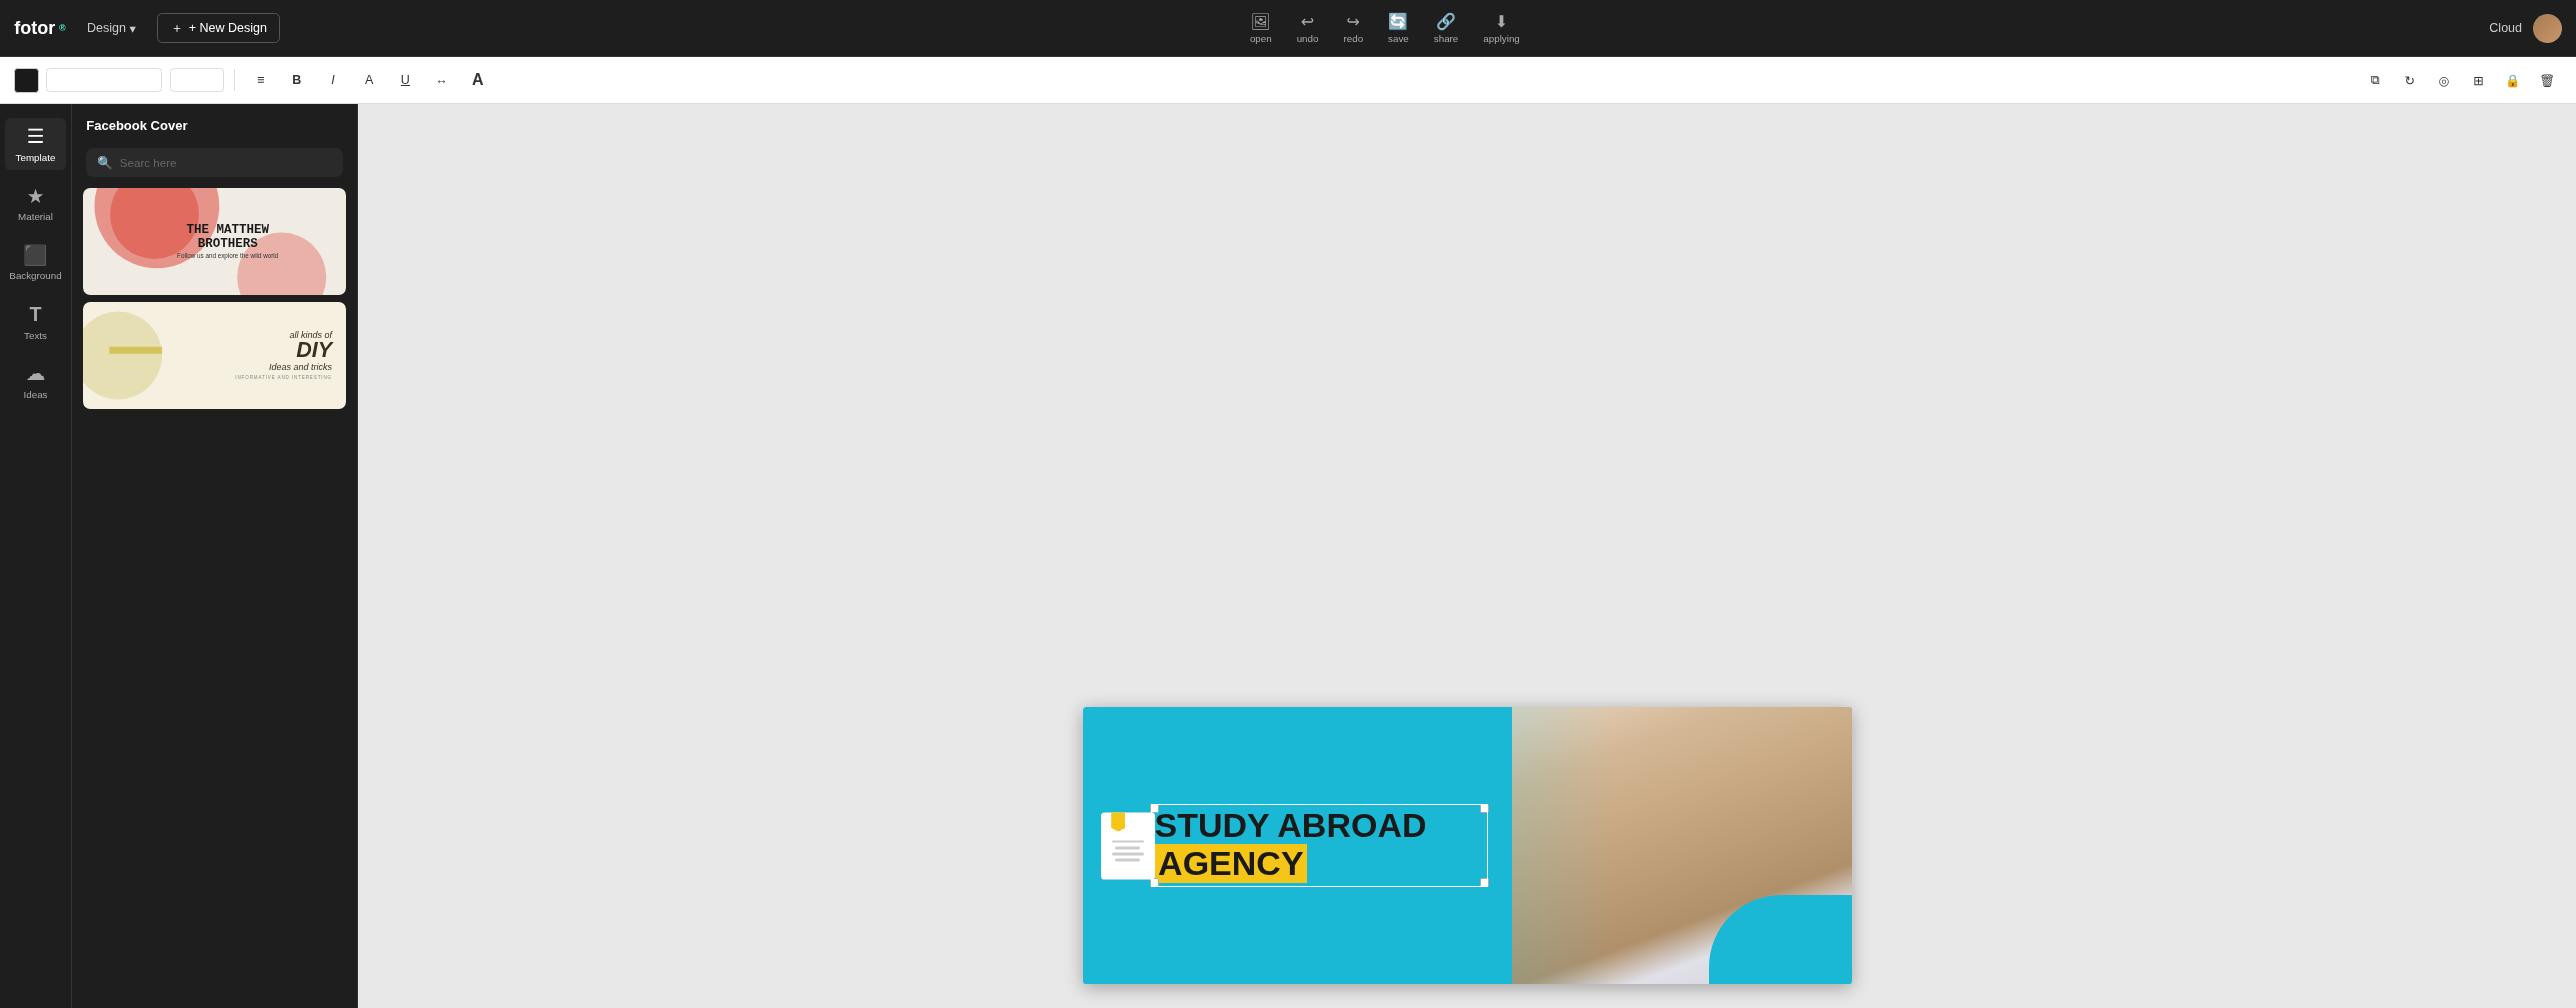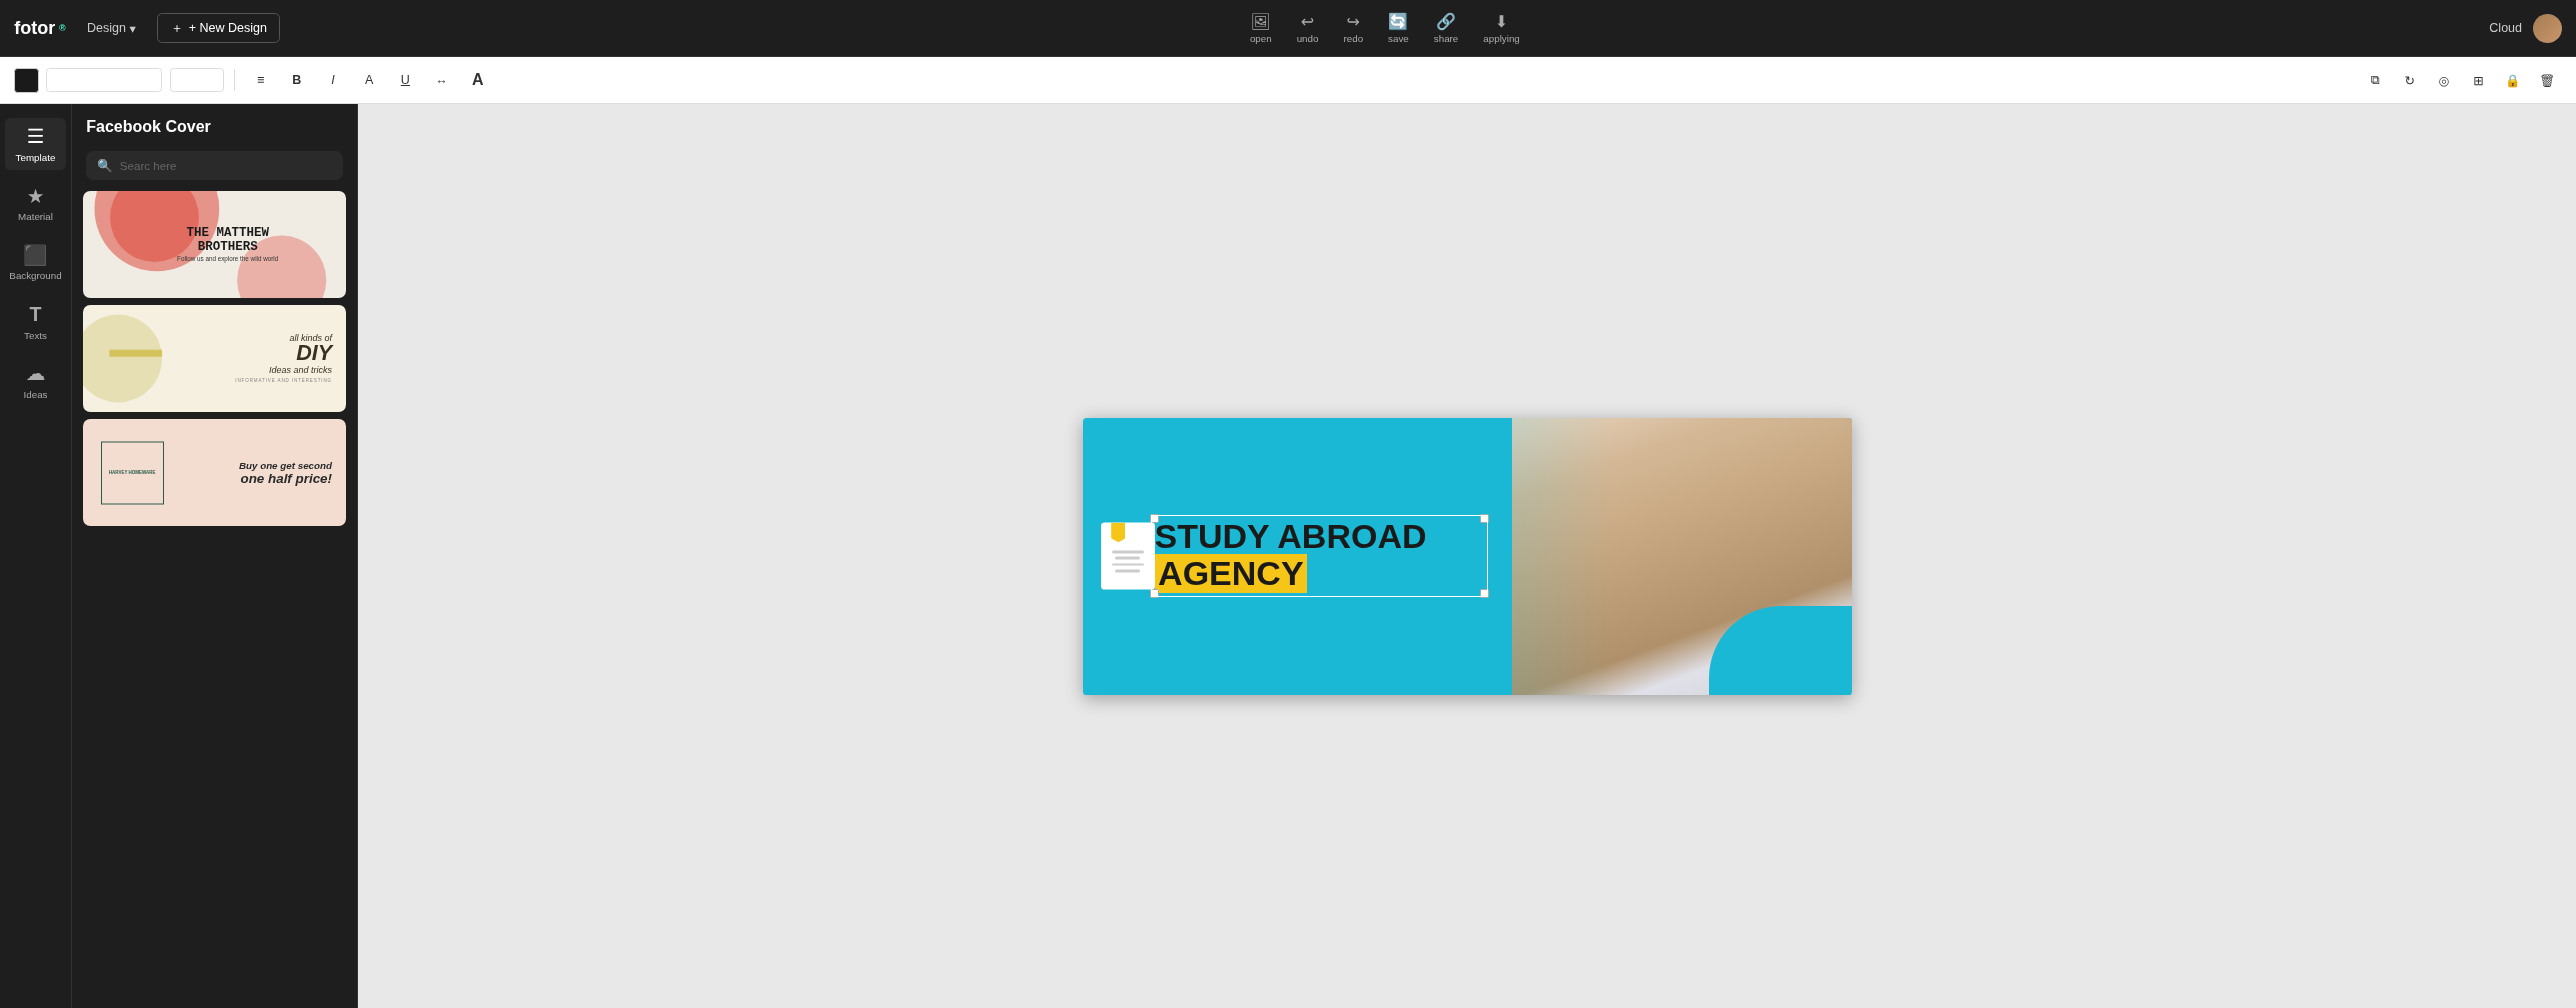--- a/index.html
+++ b/index.html
@@ -85,21 +85,21 @@
       width: 286px;
       background: #1e1e1e;
       display: flex;
       flex-direction: column;
       flex-shrink: 0;
       border-right: 0.9px solid #333;
       overflow: hidden;
     }
     .panel-header {
       padding: 14.3px;
-      font-size: 16px;
+      font-size: 13px;
       font-weight: 600;
       color: #fff;
       flex-shrink: 0;
     }
     .search-bar {
       margin: 0 14.3px 10.7px;
       display: flex;
       align-items: center;
       background: #2a2a2a;
       border-radius: 7.2px;
@@ -180,24 +180,24 @@
       display: flex;
       align-items: flex-end;
       padding: 10.7px 14.3px;
     }
 
     
     .canvas-area {
       flex: 1;
       background: #e8e8e8;
       display: flex;
-      align-items: center;
+      align-items: flex-end;
       justify-content: center;
       overflow: auto;
-      padding: 36px;
+      padding: 24px;
     }
 
     
     .canvas-design {
       width: 769px;
       height: 277px;
       border-radius: 3.6px;
       overflow: hidden;
       position: relative;
       background: #1ab8d4;
@@ -468,29 +468,20 @@
           <rect x="30" y="50" width="60" height="8" fill="#c8b020" opacity="0.6"></rect>
         </svg>
         <div class="tcard2-text">
           <div style="font-size:9px;color:#3a3020;font-style:italic;">all kinds of</div>
           <div style="font-size:21.5px;font-weight:900;color:#3a3020;font-style:italic;line-height:1;">DIY</div>
           <div style="font-size:9px;color:#3a3020;font-style:italic;">Ideas and tricks</div>
           <div style="font-size:4.5px;color:#888;text-transform:uppercase;letter-spacing:0.9px;margin-top:3.6px;">INFORMATIVE AND INTERESTING</div>
         </div>
       </div>
 
-      <div class="template-card tcard3">
-        <div style="position:absolute;left:18px;top:50%;transform:translateY(-50%);width:63px;height:63px;border:1.8px solid #2a5a4a;background:transparent;display:flex;align-items:center;justify-content:center;padding:5.4px;">
-          <div style="font-size:4.5px;color:#2a5a4a;text-align:center;font-weight:bold;text-transform:uppercase;line-height:1.4;">HARVEY HOMEWARE</div>
-        </div>
-        <div class="tcard3-text">
-          <div style="font-size:9.8px;color:#2a2a2a;font-weight:bold;font-style:italic;">Buy one get second</div>
-          <div style="font-size:13.4px;color:#2a2a2a;font-weight:900;font-style:italic;">one half price!</div>
-        </div>
-      </div>
 
 
     </div>
   </div>
 
   <div class="canvas-area">
     <div class="canvas-design">
 
       <div class="canvas-bg-yellow-arc"></div>
 

